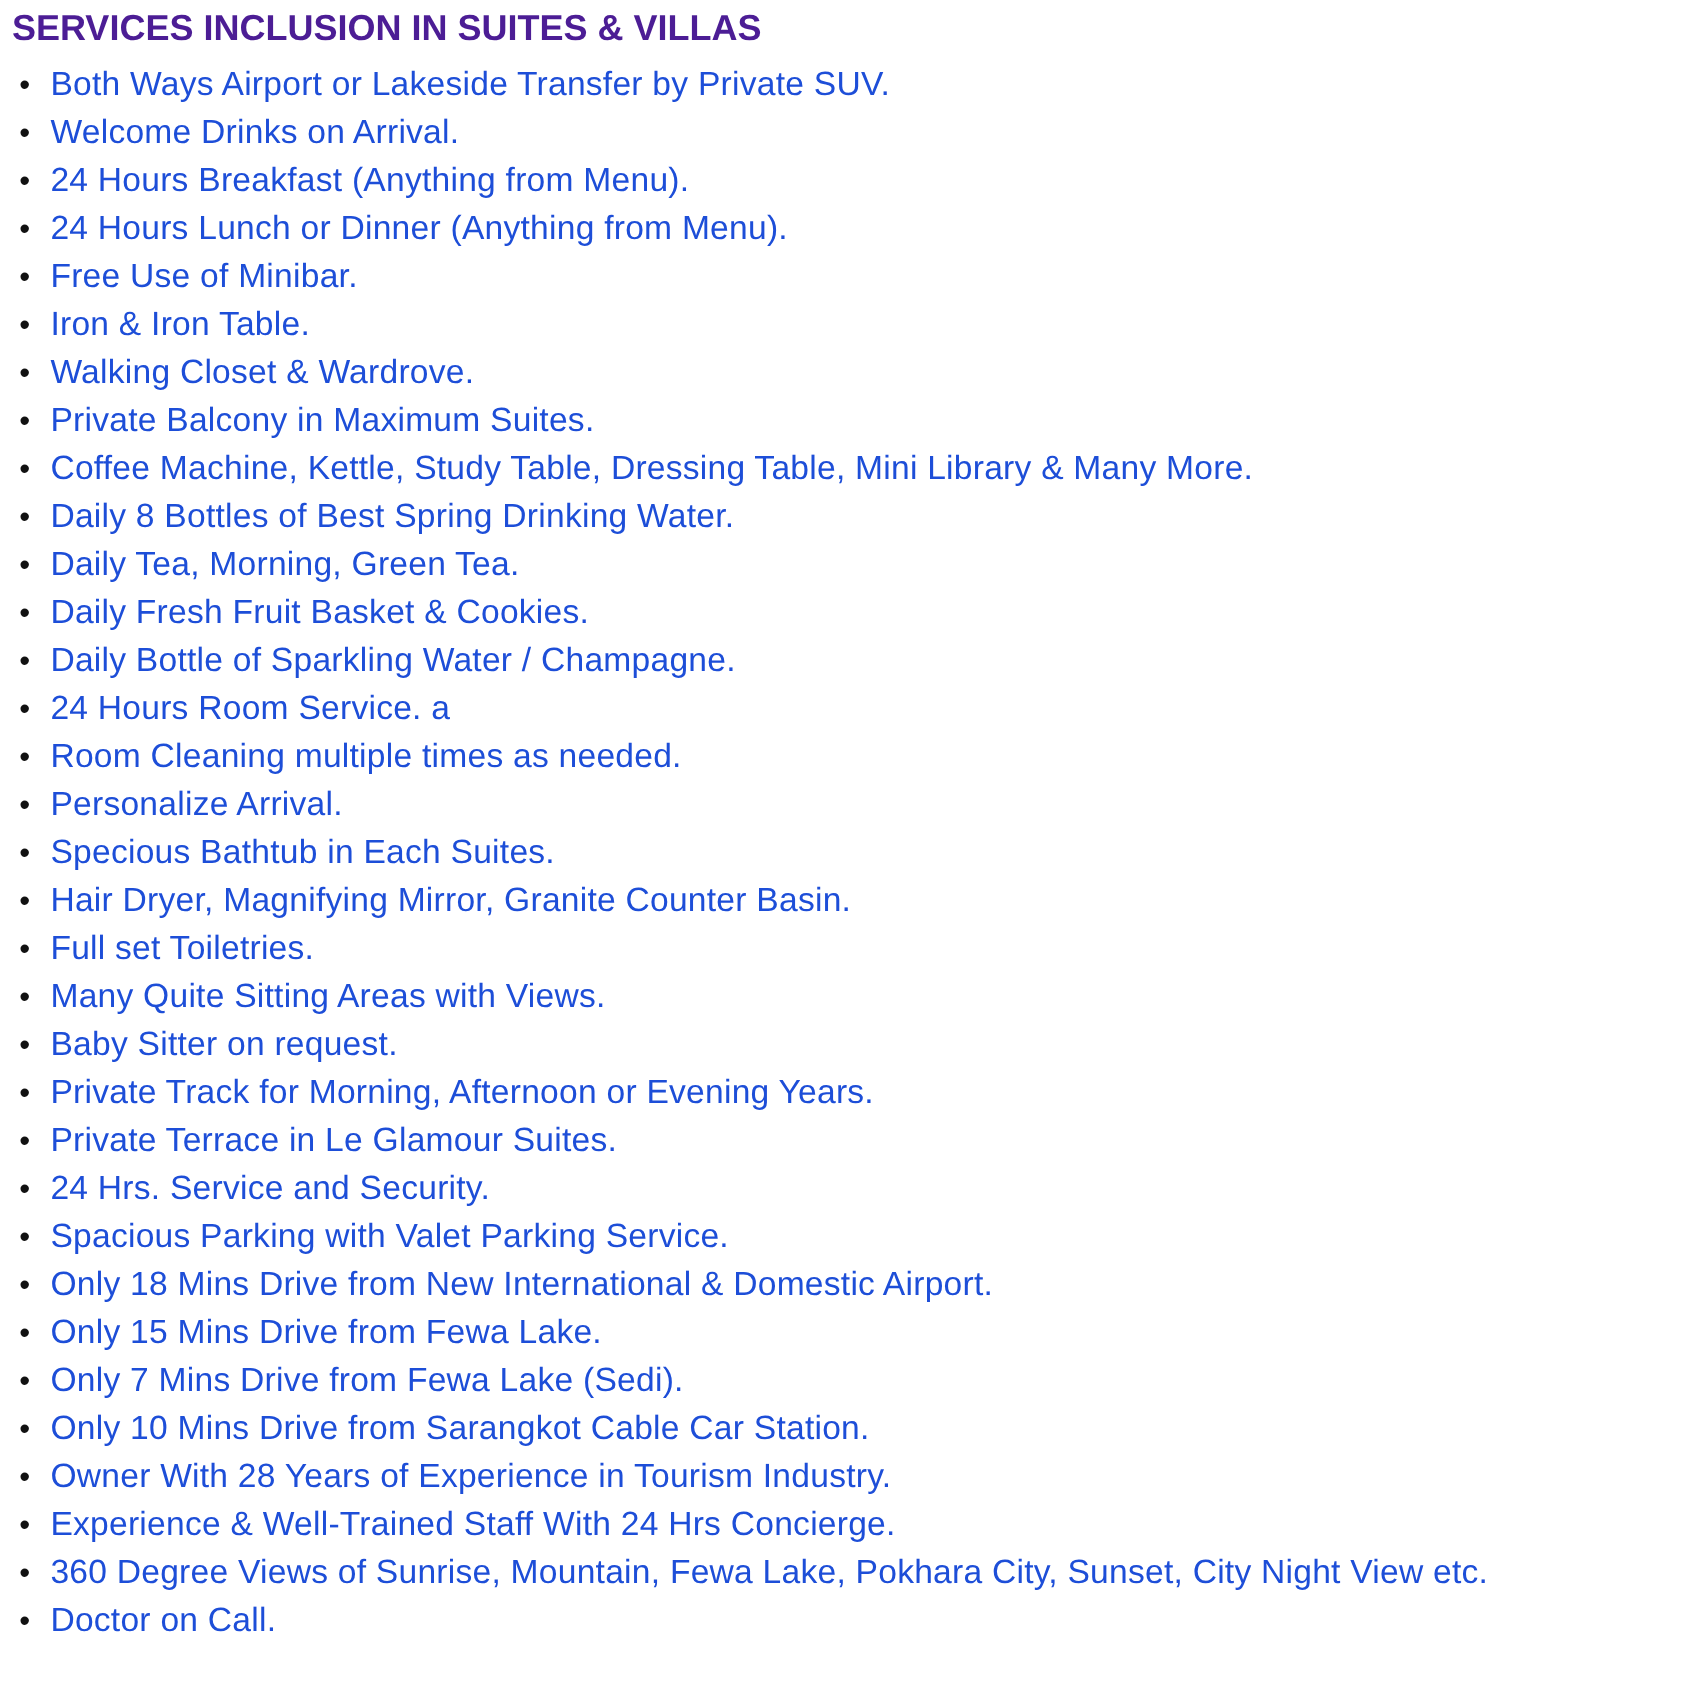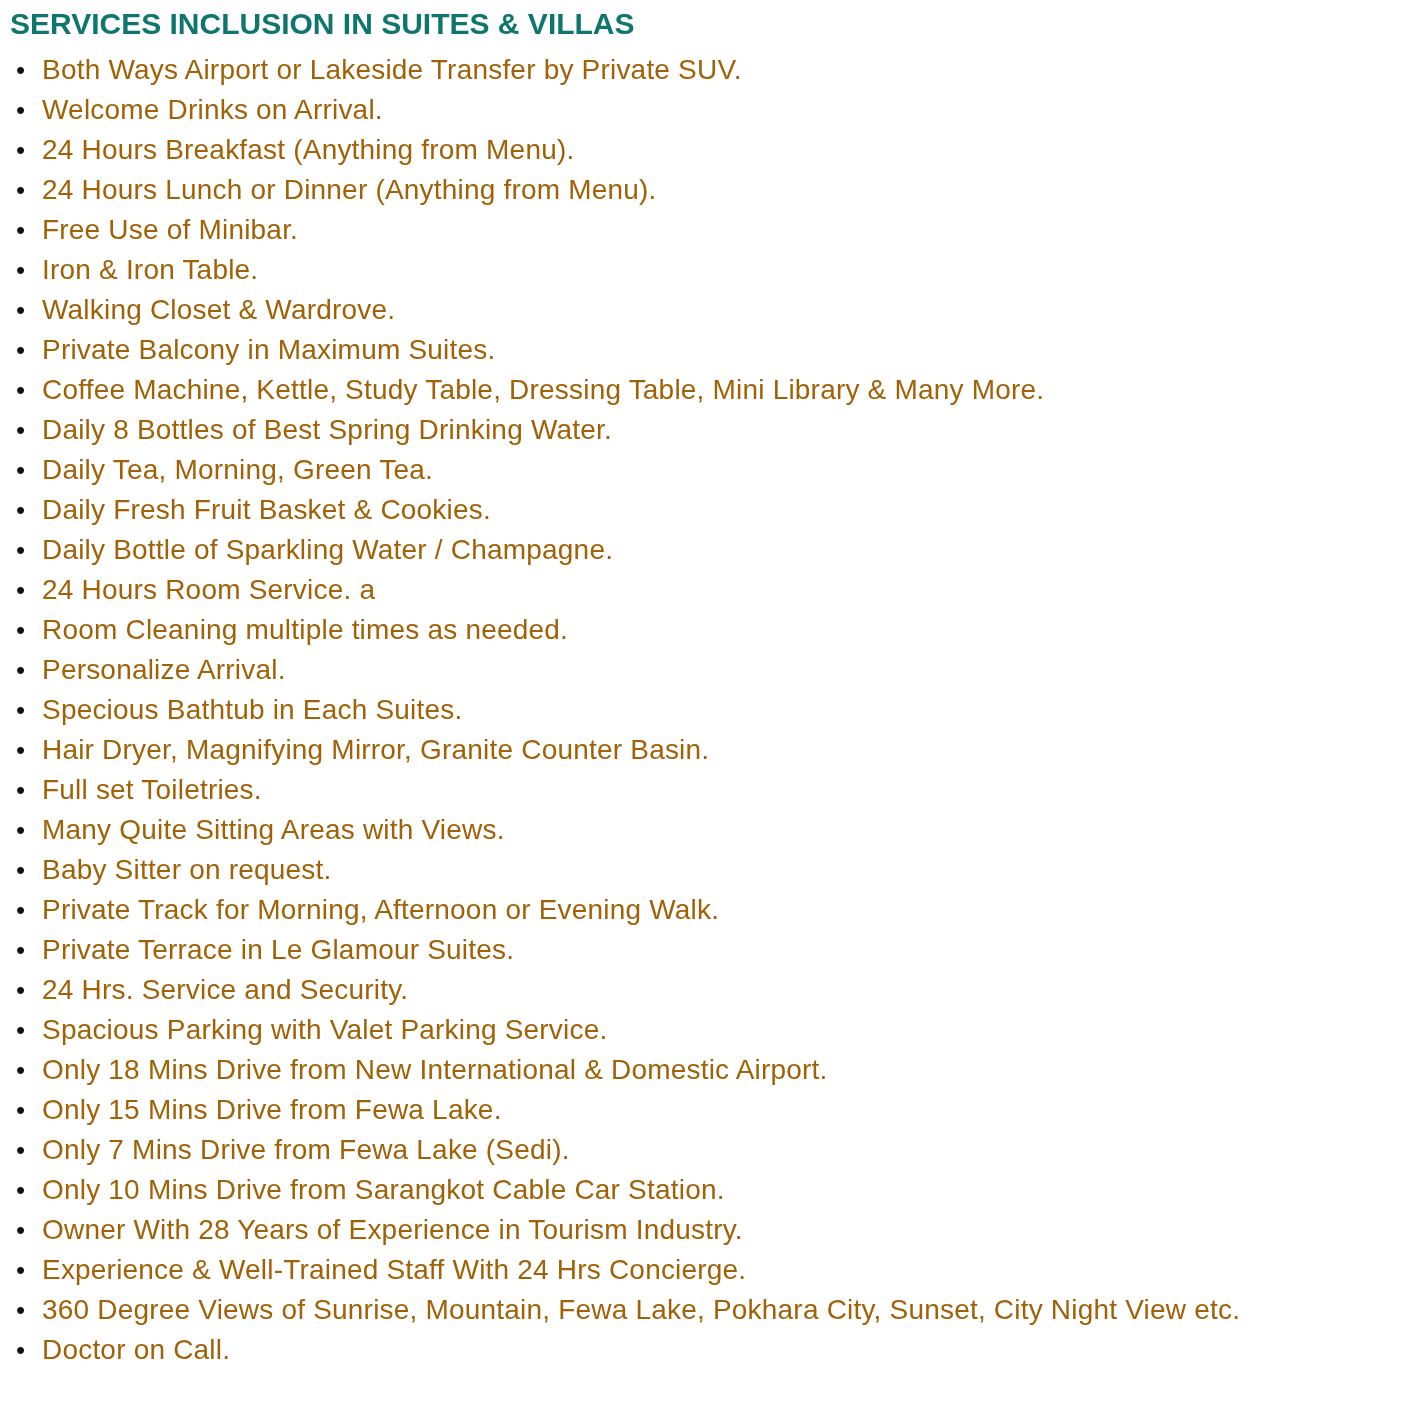--- a/index.html
+++ b/index.html
@@ -15,33 +15,33 @@
     padding: 6px 10px 10px 10px;
     font-family: "Liberation Sans", "DejaVu Sans", sans-serif;
     color: #0d0d0d;
   }
   .doc-title {
     font-size: 30px;
     font-weight: bold;
     margin: 0 0 8px 0;
     letter-spacing: 0px;
     line-height: 36px;
-    color: #0f766e;
+    color: #4c1d95;
   }
   ul.services-list {
     list-style: none;
     margin: 0;
     padding: 0;
   }
   ul.services-list li {
     position: relative;
     font-size: 28px;
     line-height: 40px;
     padding-left: 32px;
-    color: #a16207;
+    color: #1d4ed8;
     letter-spacing: 0.2px;
   }
   ul.services-list li::before {
     content: "\2022";
     position: absolute;
     left: 6px;
     top: 0;
     font-size: 26px;
     line-height: 40px;
     color: #111111;
@@ -67,21 +67,21 @@
       <li>Daily Fresh Fruit Basket &amp; Cookies.</li>
       <li>Daily Bottle of Sparkling Water / Champagne.</li>
       <li>24 Hours Room Service. a</li>
       <li>Room Cleaning multiple times as needed.</li>
       <li>Personalize Arrival.</li>
       <li>Specious Bathtub in Each Suites.</li>
       <li>Hair Dryer, Magnifying Mirror, Granite Counter Basin.</li>
       <li>Full set Toiletries.</li>
       <li>Many Quite Sitting Areas with Views.</li>
       <li>Baby Sitter on request.</li>
-      <li>Private Track for Morning, Afternoon or Evening Walk.</li>
+      <li>Private Track for Morning, Afternoon or Evening Years.</li>
       <li>Private Terrace in Le Glamour Suites.</li>
       <li>24 Hrs. Service and Security.</li>
       <li>Spacious Parking with Valet Parking Service.</li>
       <li>Only 18 Mins Drive from New International &amp; Domestic Airport.</li>
       <li>Only 15 Mins Drive from Fewa Lake.</li>
       <li>Only 7 Mins Drive from Fewa Lake (Sedi).</li>
       <li>Only 10 Mins Drive from Sarangkot Cable Car Station.</li>
       <li>Owner With 28 Years of Experience in Tourism Industry.</li>
       <li>Experience &amp; Well-Trained Staff With 24 Hrs Concierge.</li>
       <li>360 Degree Views of Sunrise, Mountain, Fewa Lake, Pokhara City, Sunset, City Night View etc.</li>

